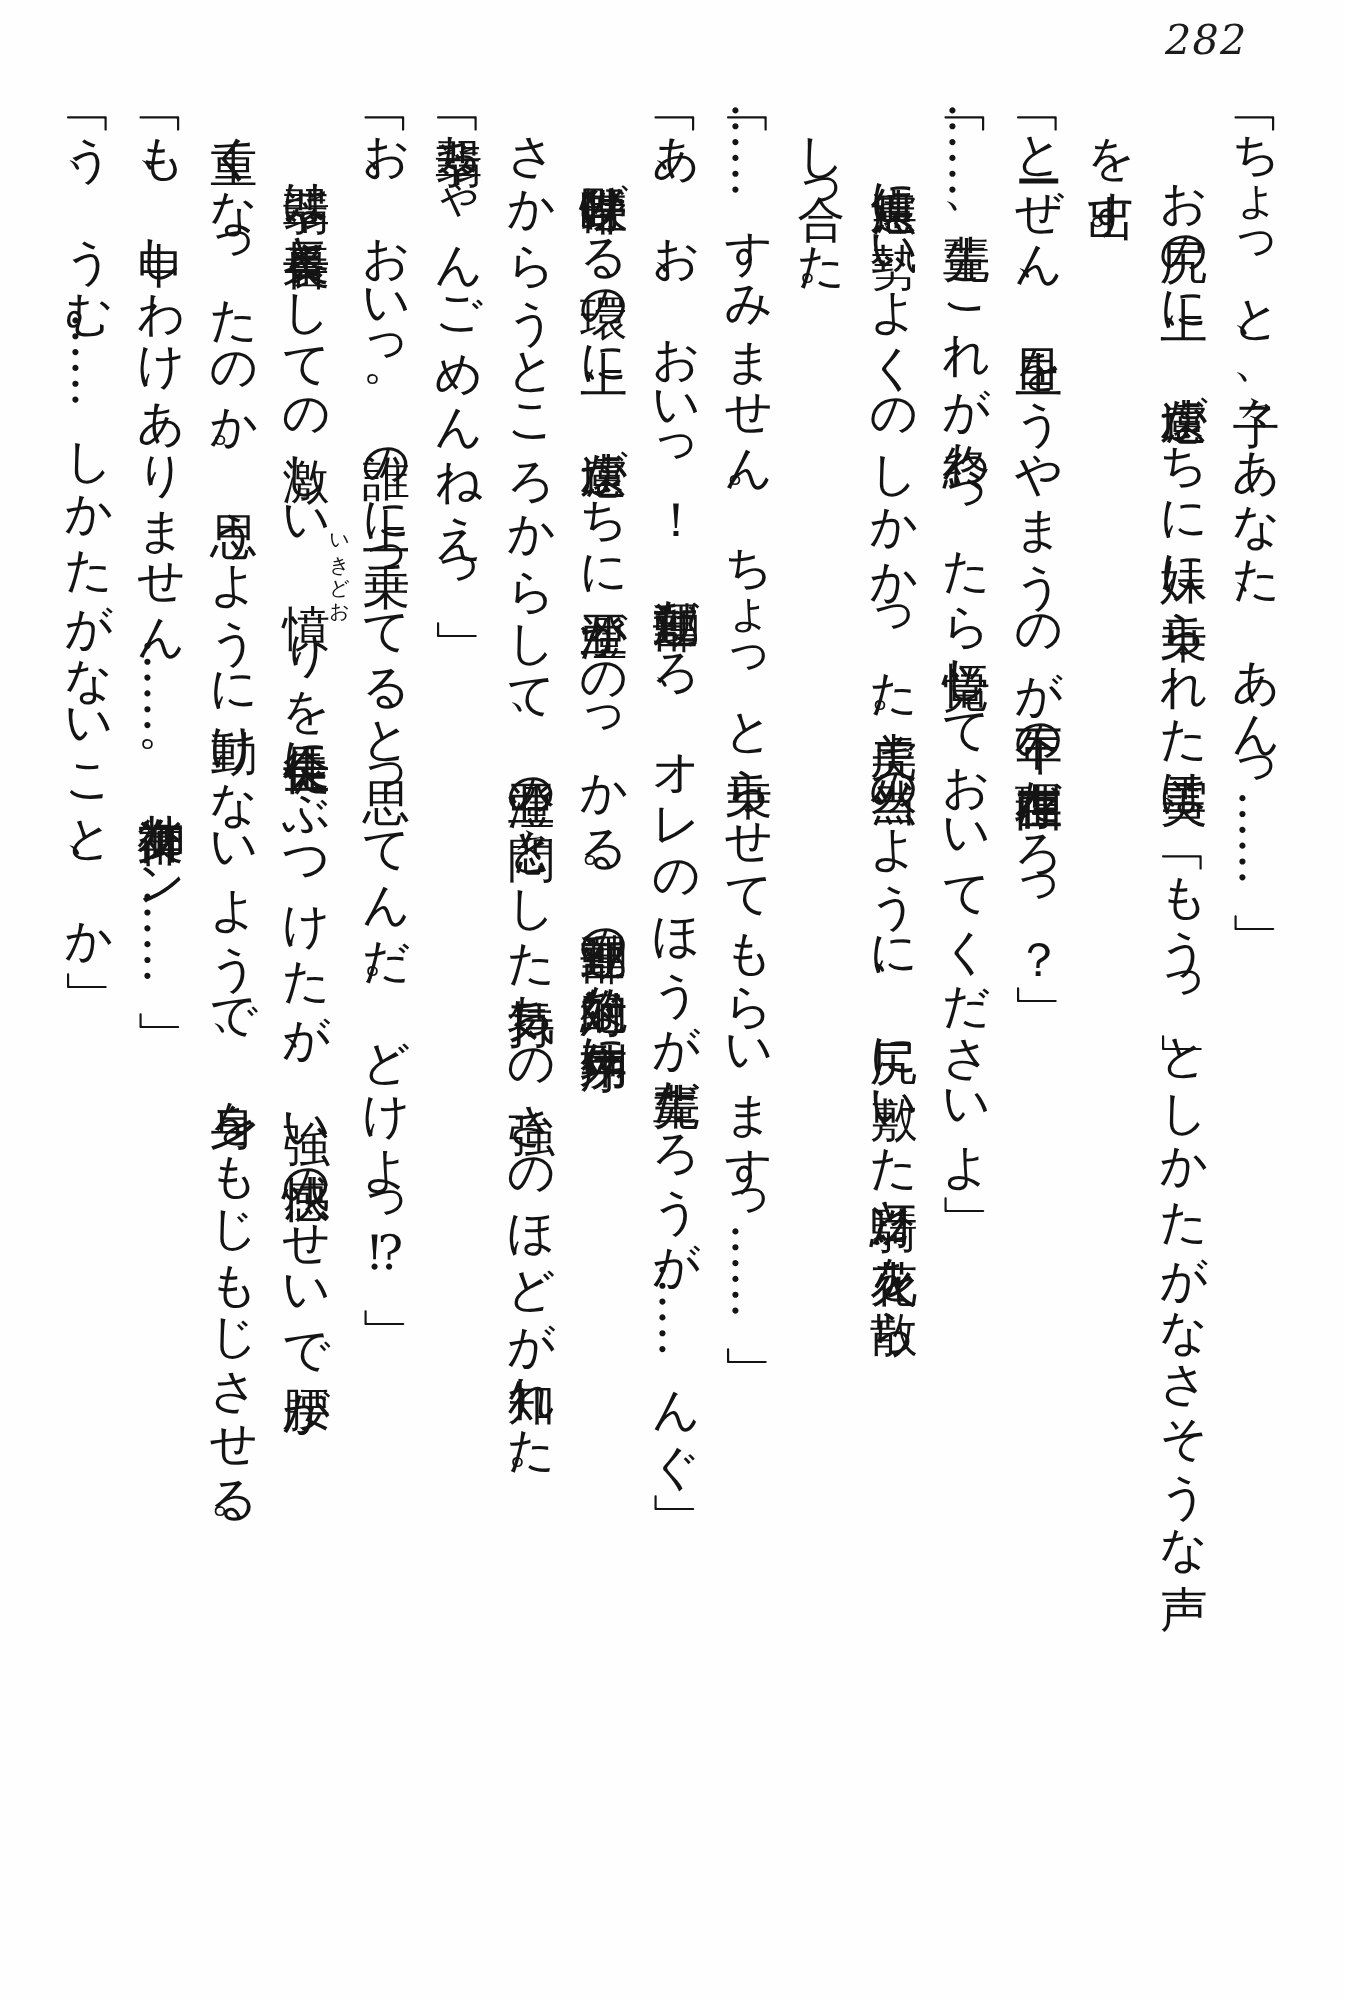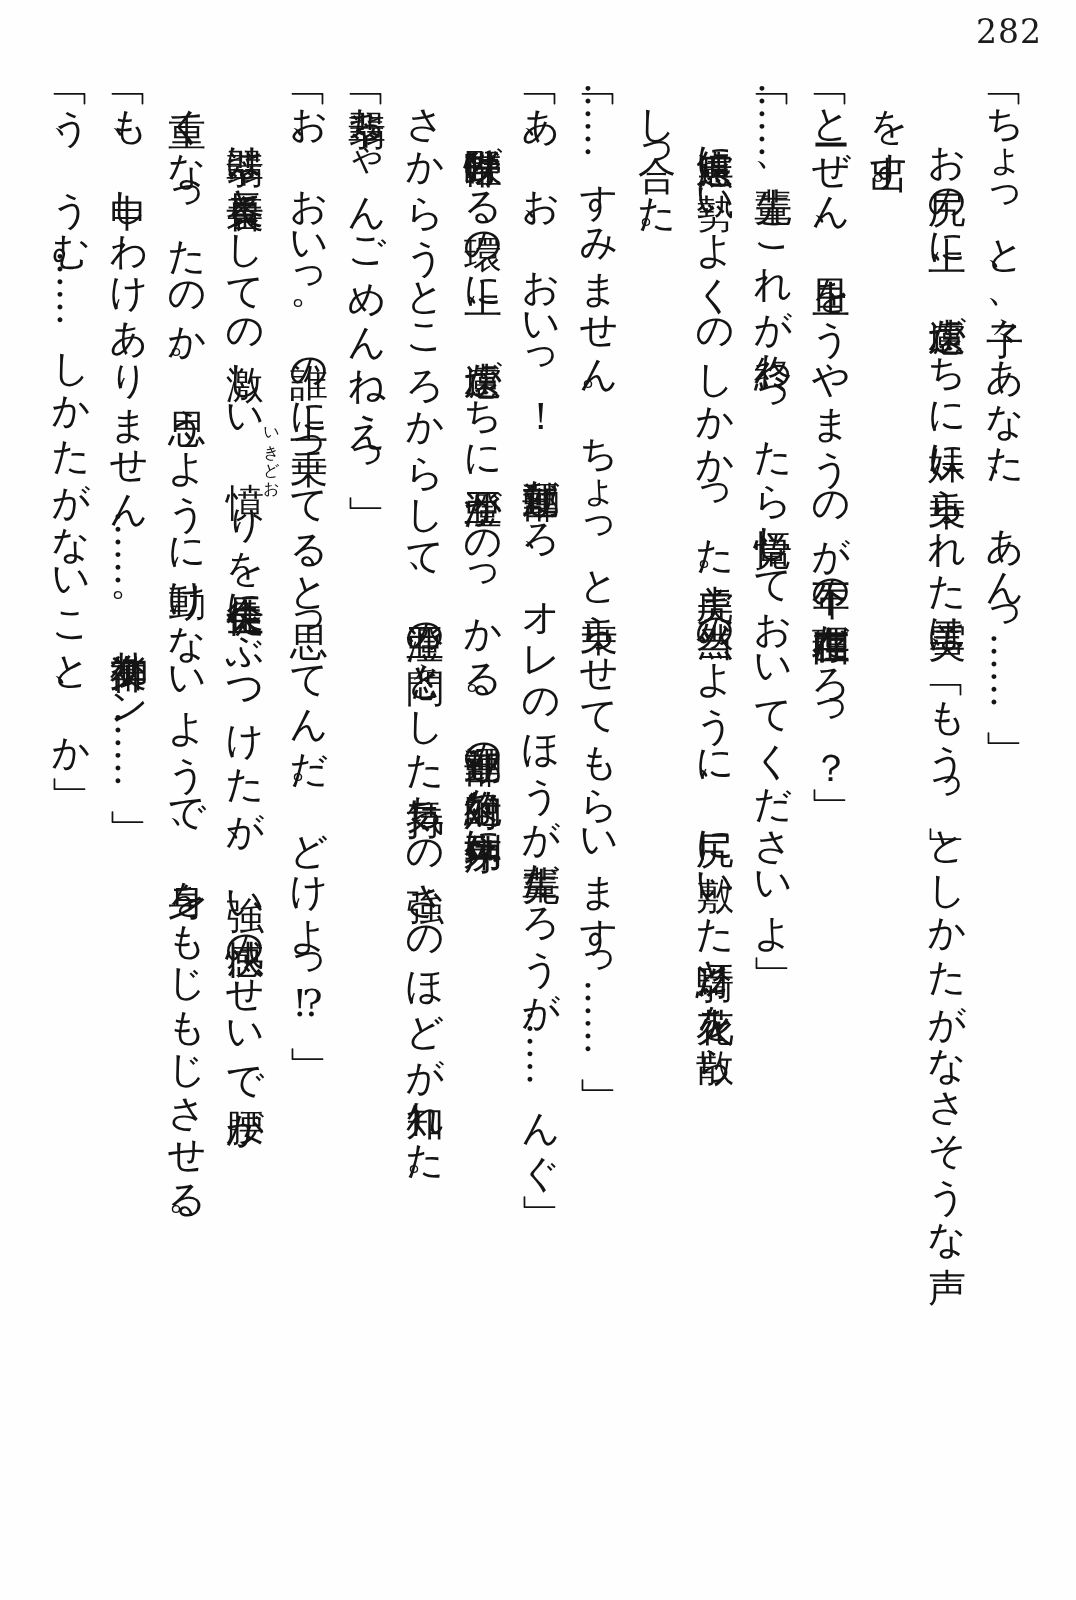--- a/index.html
+++ b/index.html
@@ -15,22 +15,23 @@
     position: relative;
     width: 1076px;
     height: 1600px;
     background: #fefefe;
   }
   .page-number {
     position: absolute;
     top: 12px;
     left: 932px;
     width: 110px;
-    text-align: right;
+    text-align: left;
     font-size: 33px;
+    font-style: italic;
     color: #1c1c1c;
     letter-spacing: 1px;
   }
   .text-block {
     position: absolute;
     top: 82px;
     right: 42px;
     height: 1452px;
     writing-mode: vertical-rl;
     text-orientation: mixed;

